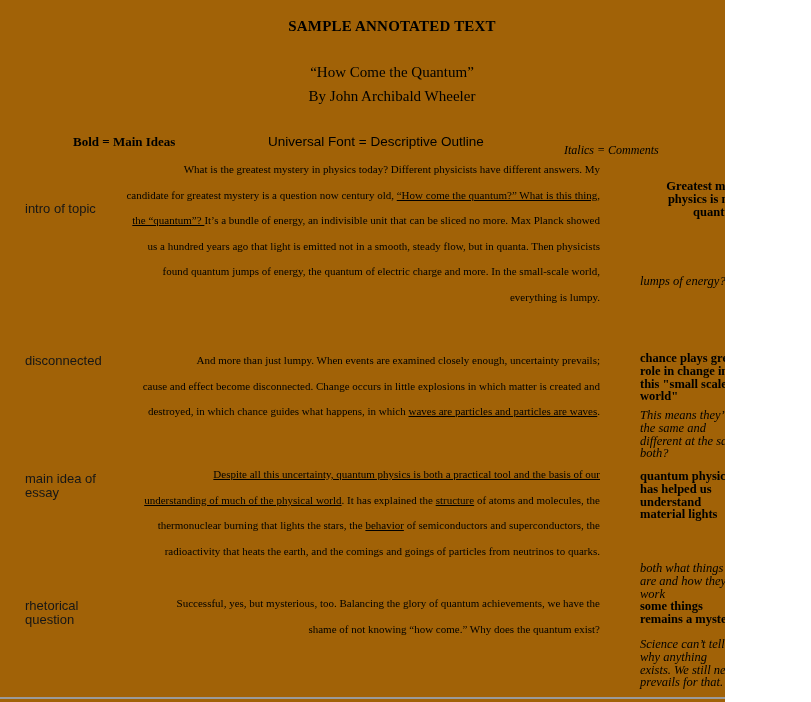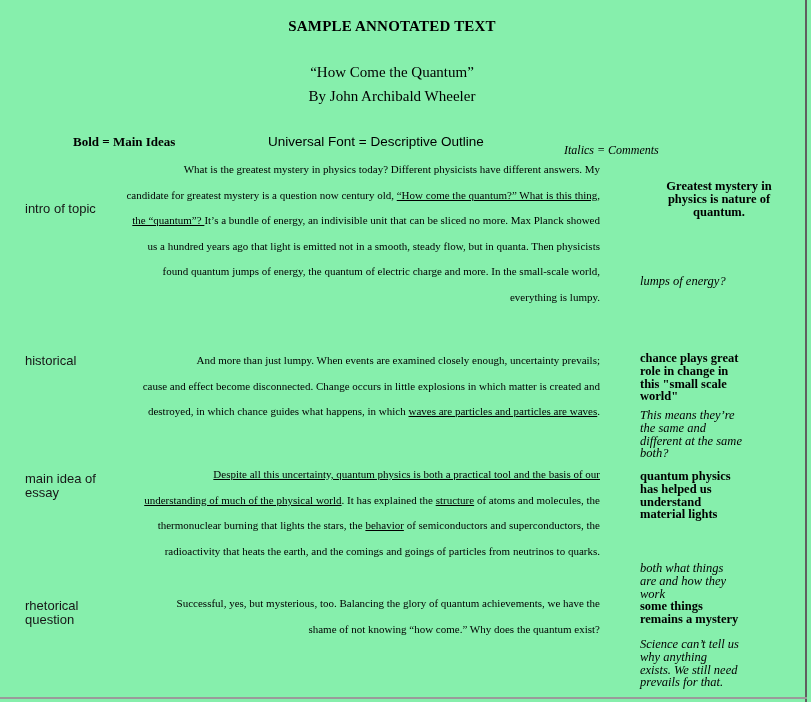--- a/index.html
+++ b/index.html
@@ -1,19 +1,19 @@
 <!DOCTYPE html>
 <html><head>
 <meta charset="utf-8">
 <style>
   html,body { margin:0; padding:0; background:#ffffff; }
   .page {
     position:relative;
-    width:811px; height:702px;
-    background:#86efac;
+    width:725px; height:702px;
+    background:#a16207;
     color:#000;
     font-family:"Liberation Serif", serif;
     overflow:hidden;
   }
   
   .hdr { position:absolute; left:0; width:784px; text-align:center; }
   .hdr-title   { top:18px;  font-weight:bold; font-size:15px; letter-spacing:0.2px; }
   .hdr-quote   { top:64px;  font-size:15px; }
   .hdr-byline  { top:88px;  font-size:15px; }
 
@@ -75,21 +75,21 @@
 
   <div class="hdr hdr-title">SAMPLE ANNOTATED TEXT</div>
   <div class="hdr hdr-quote">“How Come the Quantum”</div>
   <div class="hdr hdr-byline">By John Archibald Wheeler</div>
 
   <div class="legend-bold">Bold = Main Ideas</div>
   <div class="legend-universal">Universal Font =  Descriptive Outline</div>
   <div class="legend-italics">Italics = Comments</div>
 
   <div class="outline-label ol-1">intro of topic</div>
-  <div class="outline-label ol-3">historical</div>
+  <div class="outline-label ol-3">disconnected</div>
   <div class="outline-label ol-4">main idea of
 essay</div>
   <div class="outline-label ol-5">rhetorical
 question</div>
 
   <div class="para p-1"><span>What is the greatest mystery in physics today? Different physicists have different answers. My candidate for greatest mystery is a question now century old, </span><span class="u">“How come the quantum?” What is this thing, the “quantum”? </span><span>It’s a bundle of energy, an indivisible unit that can be sliced no more. Max Planck showed us a hundred years ago that light is emitted not in a smooth, steady flow, but in quanta. Then physicists found quantum jumps of energy, the quantum of electric charge and more. In the small-scale world, everything is lumpy.</span></div>
 
   <div class="para p-2"><span>And more than just lumpy. When events are examined closely enough, uncertainty prevails; cause and effect become disconnected. Change occurs in little explosions in which matter is created and destroyed,  in which chance guides what happens, in which </span><span class="u">waves are particles and particles are waves</span><span>.</span></div>
 
   <div class="para p-3"><span class="u">Despite all this uncertainty, quantum physics is both a practical tool and the basis of our understanding of much of the physical world</span><span>. It has explained the </span><span class="u">structure</span><span> of atoms and molecules, the thermonuclear burning that lights the stars, the </span><span class="u">behavior</span><span> of semiconductors and superconductors, the radioactivity that heats the earth, and the comings and goings of particles from neutrinos to quarks.</span></div>

